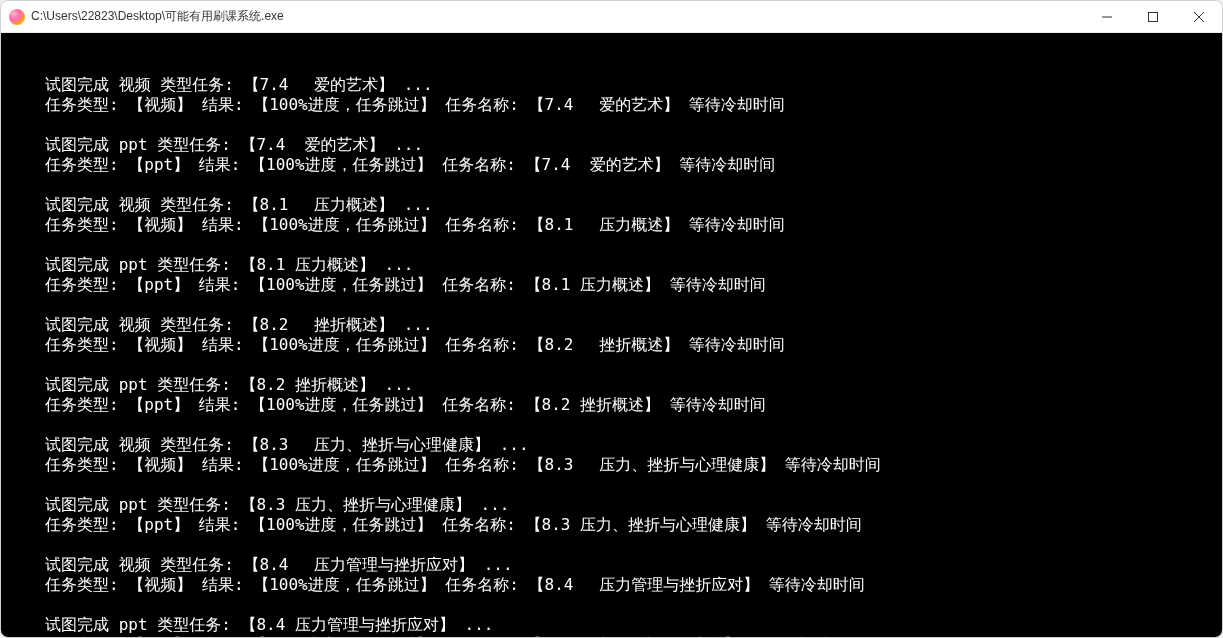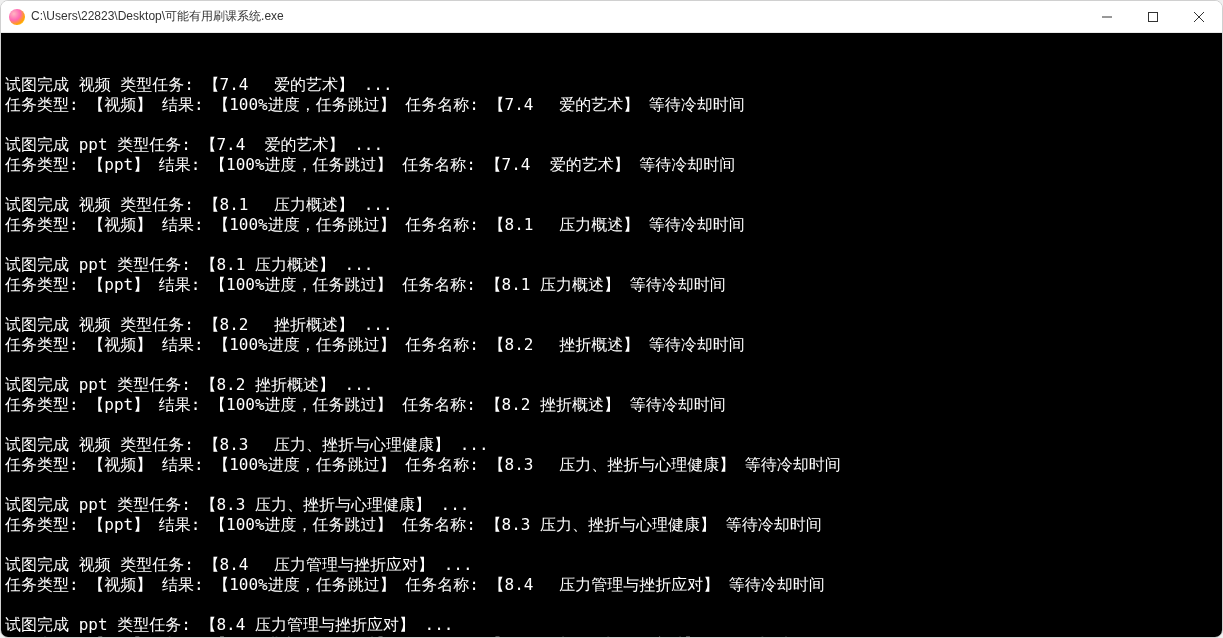--- a/index.html
+++ b/index.html
@@ -73,20 +73,21 @@
       padding: 2px 4px;
       overflow: hidden;
       white-space: pre;
       letter-spacing: 0;
     }
     .terminal-line {
       white-space: pre;
     }
     .terminal-block {
       margin-bottom: 20px;
+      margin-left: 40px;
     }
     .terminal-block:last-child {
       margin-bottom: 0;
     }
   </style>
 </head>
 <body>
 
 <div class="window">
   <div class="titlebar">

